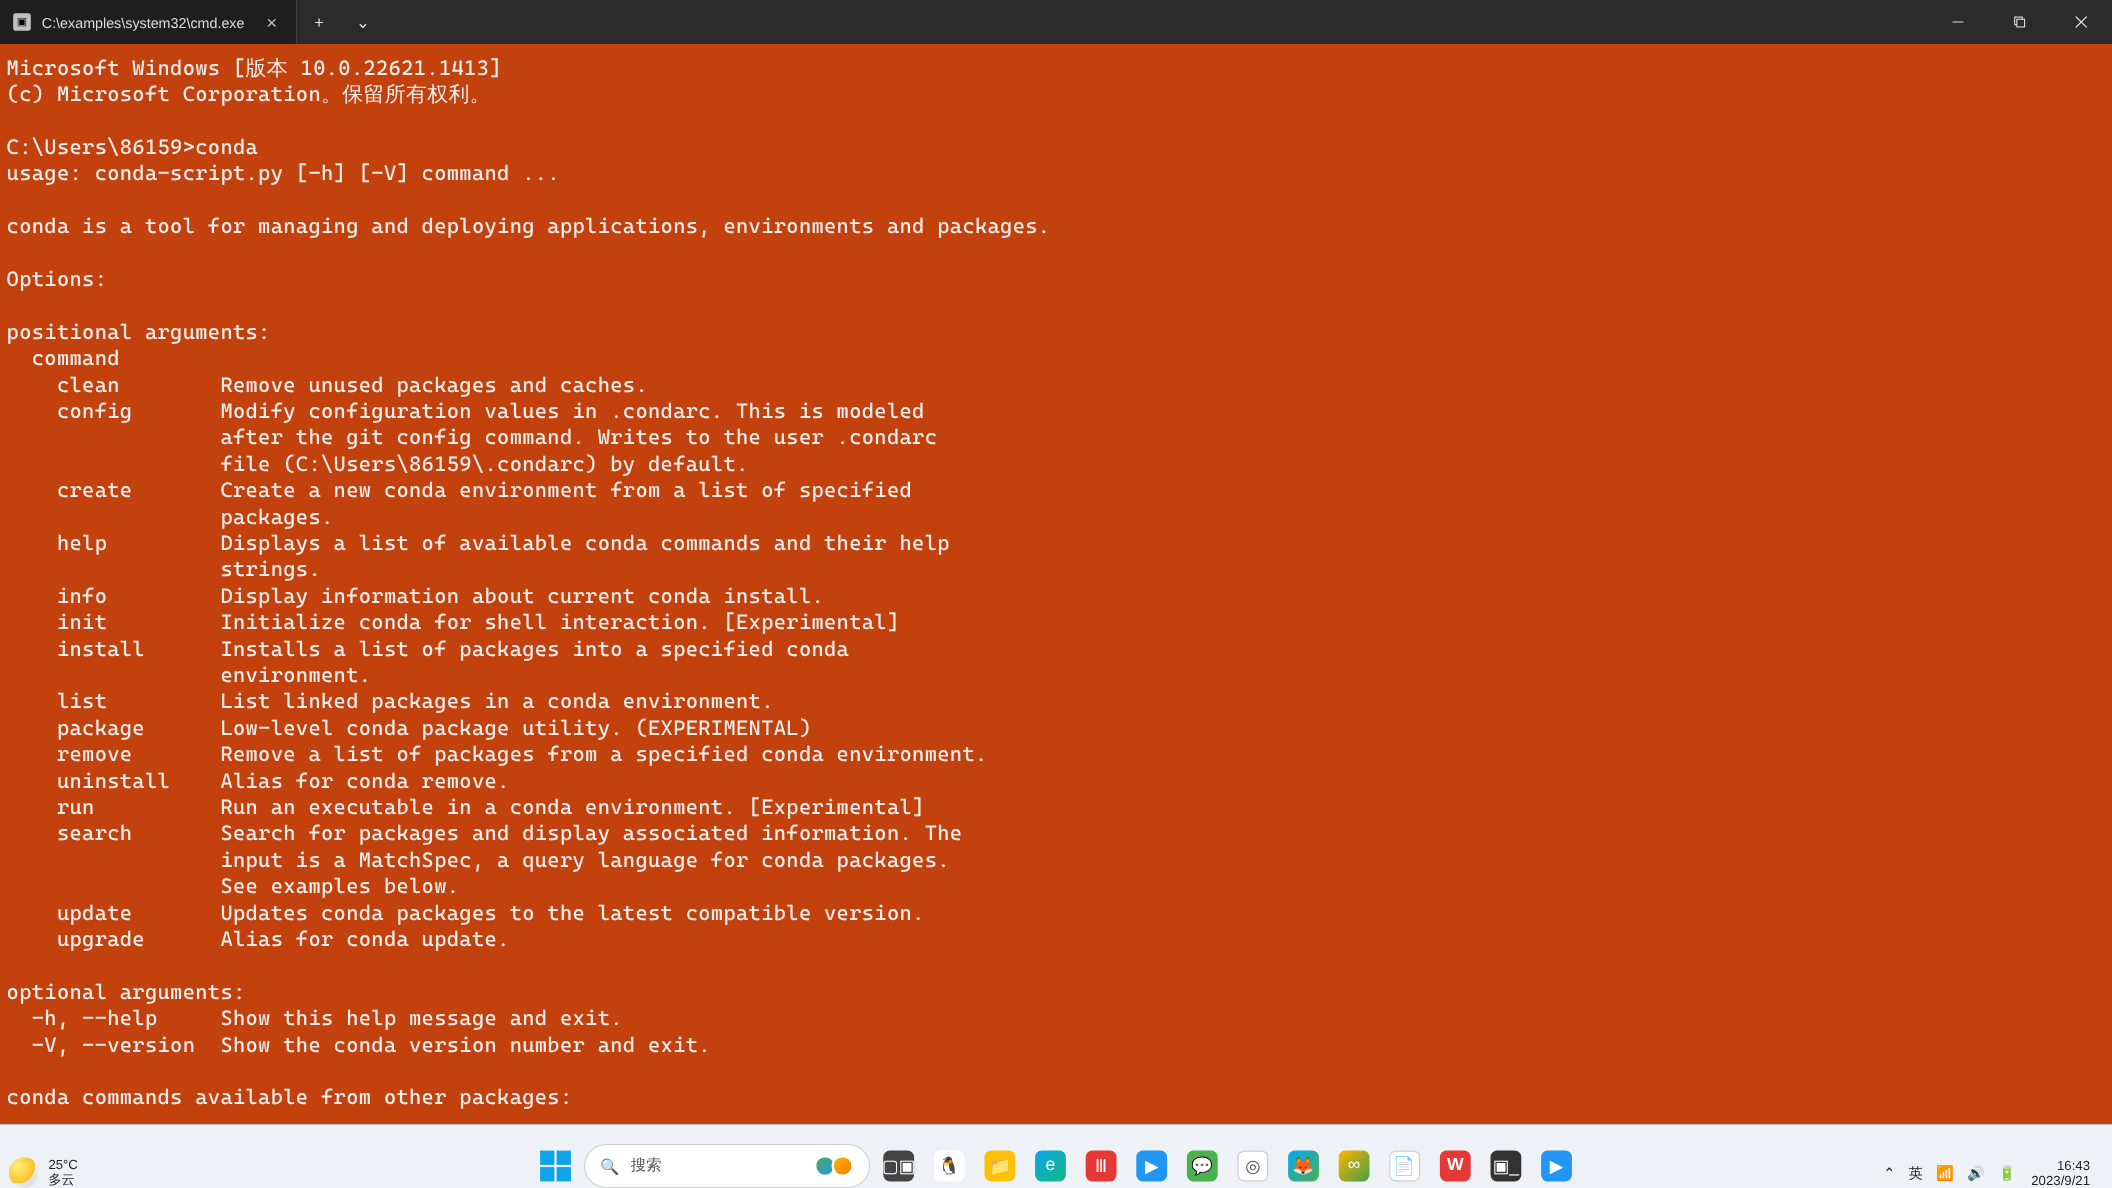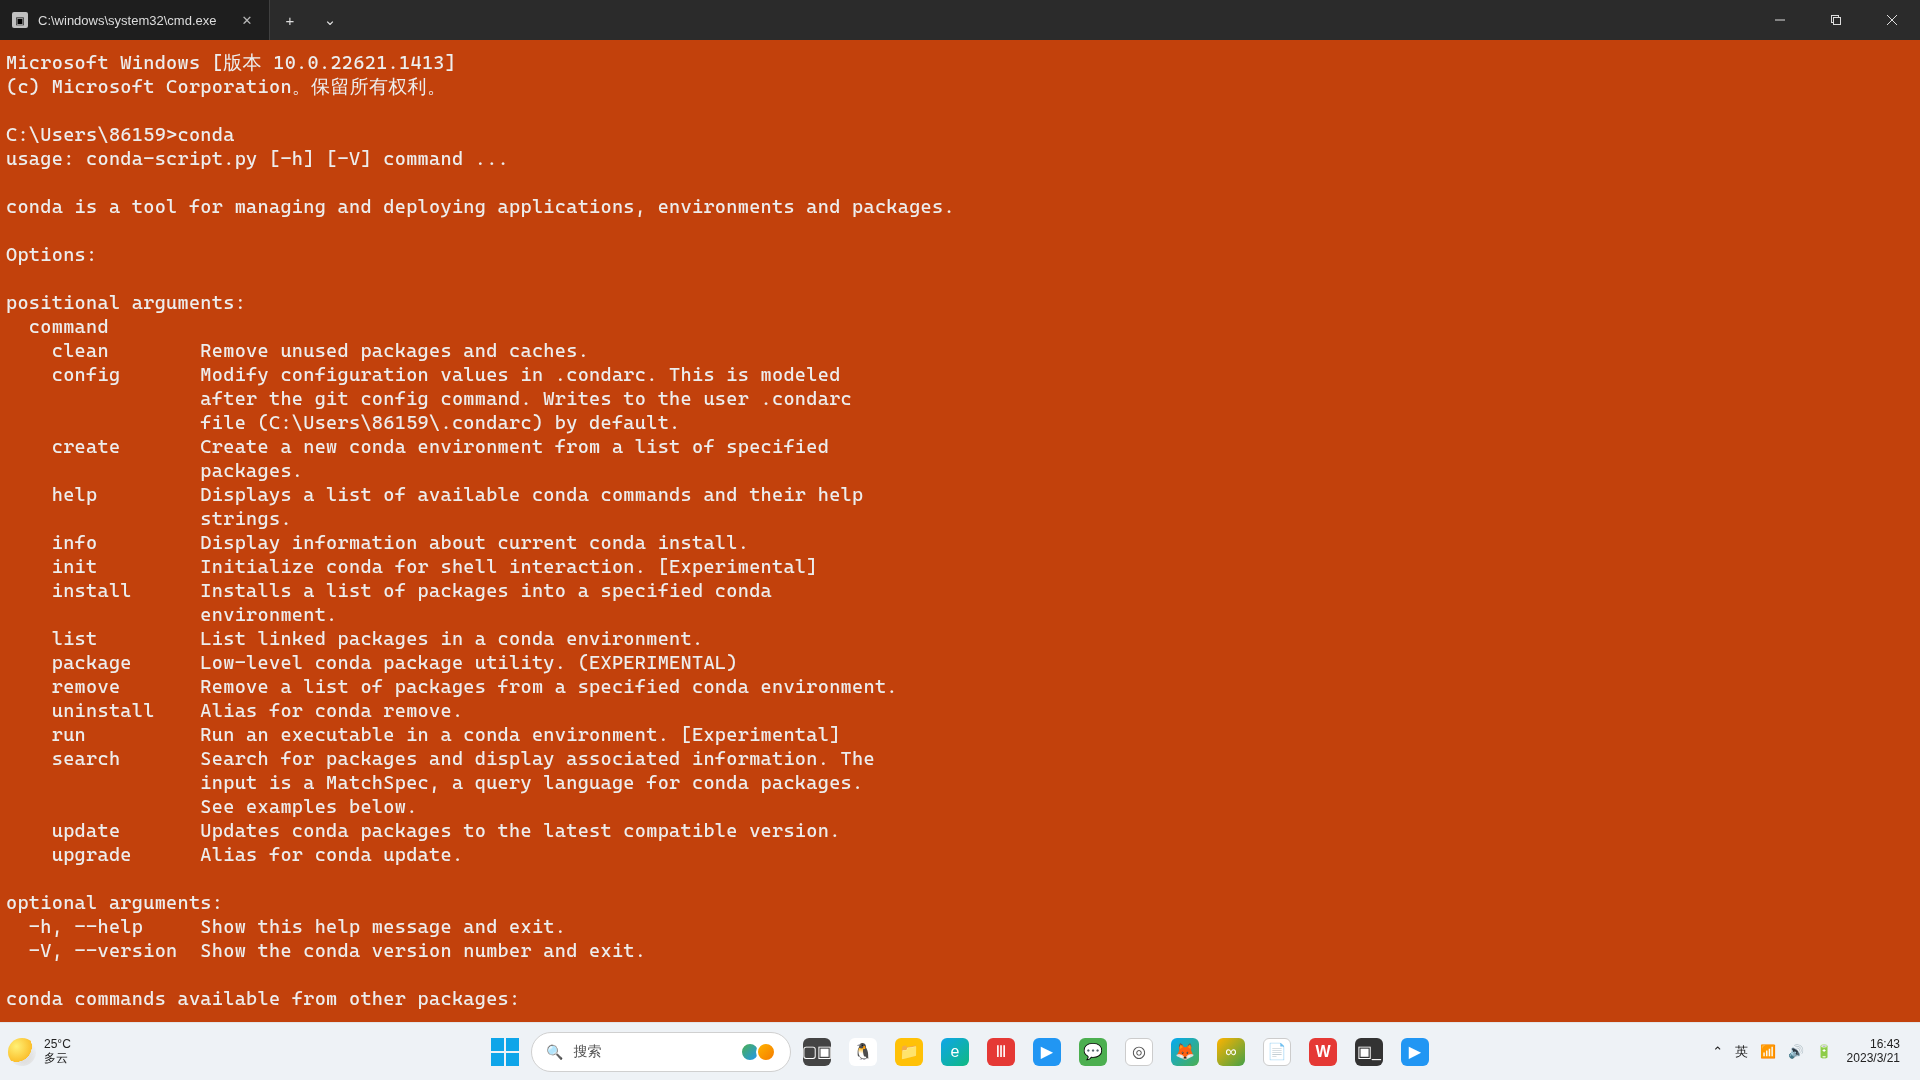--- a/index.html
+++ b/index.html
@@ -15,21 +15,21 @@
   .newtab { border-right: none;}
   .titlebar-spacer { flex: 1; }
   .win-controls { display: flex; }
   .win-btn { width: 56px; height: 40px; display:flex; align-items:center; justify-content:center; cursor:pointer; color:#ddd;}
   .win-btn svg { width: 12px; height: 12px; }
 
   
   .terminal { background: #c2410c; color: #ededed; font-family: Consolas, "Cascadia Mono", monospace; font-size: 19px; line-height: 24px; padding: 10px 6px; height: calc(100% - 40px - 58px); white-space: pre; overflow:hidden; letter-spacing: 0.3px; font-weight: 500;}
 
   
-  .taskbar { position: absolute; bottom: 0; left: 0; right: 0; height: 58px; background: #eef2f6; display: flex; align-items: center; padding: 0 8px; border-top: 1px solid rgba(0,0,0,.05); margin-top: 26px;}
+  .taskbar { position: absolute; bottom: 0; left: 0; right: 0; height: 58px; background: #eef2f6; display: flex; align-items: flex-end; padding: 0 8px; border-top: 1px solid rgba(0,0,0,.05); margin-top: 26px;}
   .task-left { display:flex; align-items:center; gap: 8px; min-width: 290px;}
   .weather-icon { width: 28px; height: 28px; border-radius: 50%; background: radial-gradient(circle at 30% 30%, #fff176, #fbc02d 55%, transparent 56%), radial-gradient(circle at 60% 70%, #e0e0e0 20%, transparent 60%);}
   .weather-text { display:flex; flex-direction:column; font-size: 12px; color:#222; line-height:1.1;}
   .task-center { flex:1; display:flex; justify-content:center; align-items:center; gap: 6px;}
   .start-btn { width:40px; height:40px; display:flex; align-items:center; justify-content:center; cursor:pointer; border-radius:4px;}
   .start-btn-grid { width:28px; height:28px; display:grid; grid-template-columns:1fr 1fr; grid-template-rows:1fr 1fr; gap:2px;}
   .start-btn-grid div:nth-child(1){background:#0ea5e9;}
   .start-btn-grid div:nth-child(2){background:#0ea5e9;}
   .start-btn-grid div:nth-child(3){background:#0ea5e9;}
   .start-btn-grid div:nth-child(4){background:#0ea5e9;}
@@ -45,21 +45,21 @@
   .tray-icons span { cursor:pointer;}
   .clock { text-align:right; line-height:1.1;}
   .clock div {font-size:12px;}
 </style>
 </head>
 <body>
 
 <div class="titlebar">
   <div class="tab">
     <div class="tab-icon">▣</div>
-    <div class="tab-title">C:\windows\system32\cmd.exe</div>
+    <div class="tab-title">C:\examples\system32\cmd.exe</div>
     <div class="tab-close">✕</div>
   </div>
   <div class="newtab">+</div>
   <div class="dropdown">⌄</div>
   <div class="titlebar-spacer"></div>
   <div class="win-controls">
     <div class="win-btn">
       <svg viewBox="0 0 12 12">
           <line x1="1" y1="6" x2="11" y2="6" stroke="#ddd" stroke-width="1"></line>
         </svg>
@@ -193,16 +193,16 @@
   <div class="task-right">
     <div class="tray-icons">
       <span>⌃</span>
       <span>英</span>
       <span>📶</span>
       <span>🔊</span>
       <span>🔋</span>
     </div>
     <div class="clock">
       <div>16:43</div>
-      <div>2023/3/21</div>
+      <div>2023/9/21</div>
     </div>
   </div>
 </div>
 
 </body></html>

